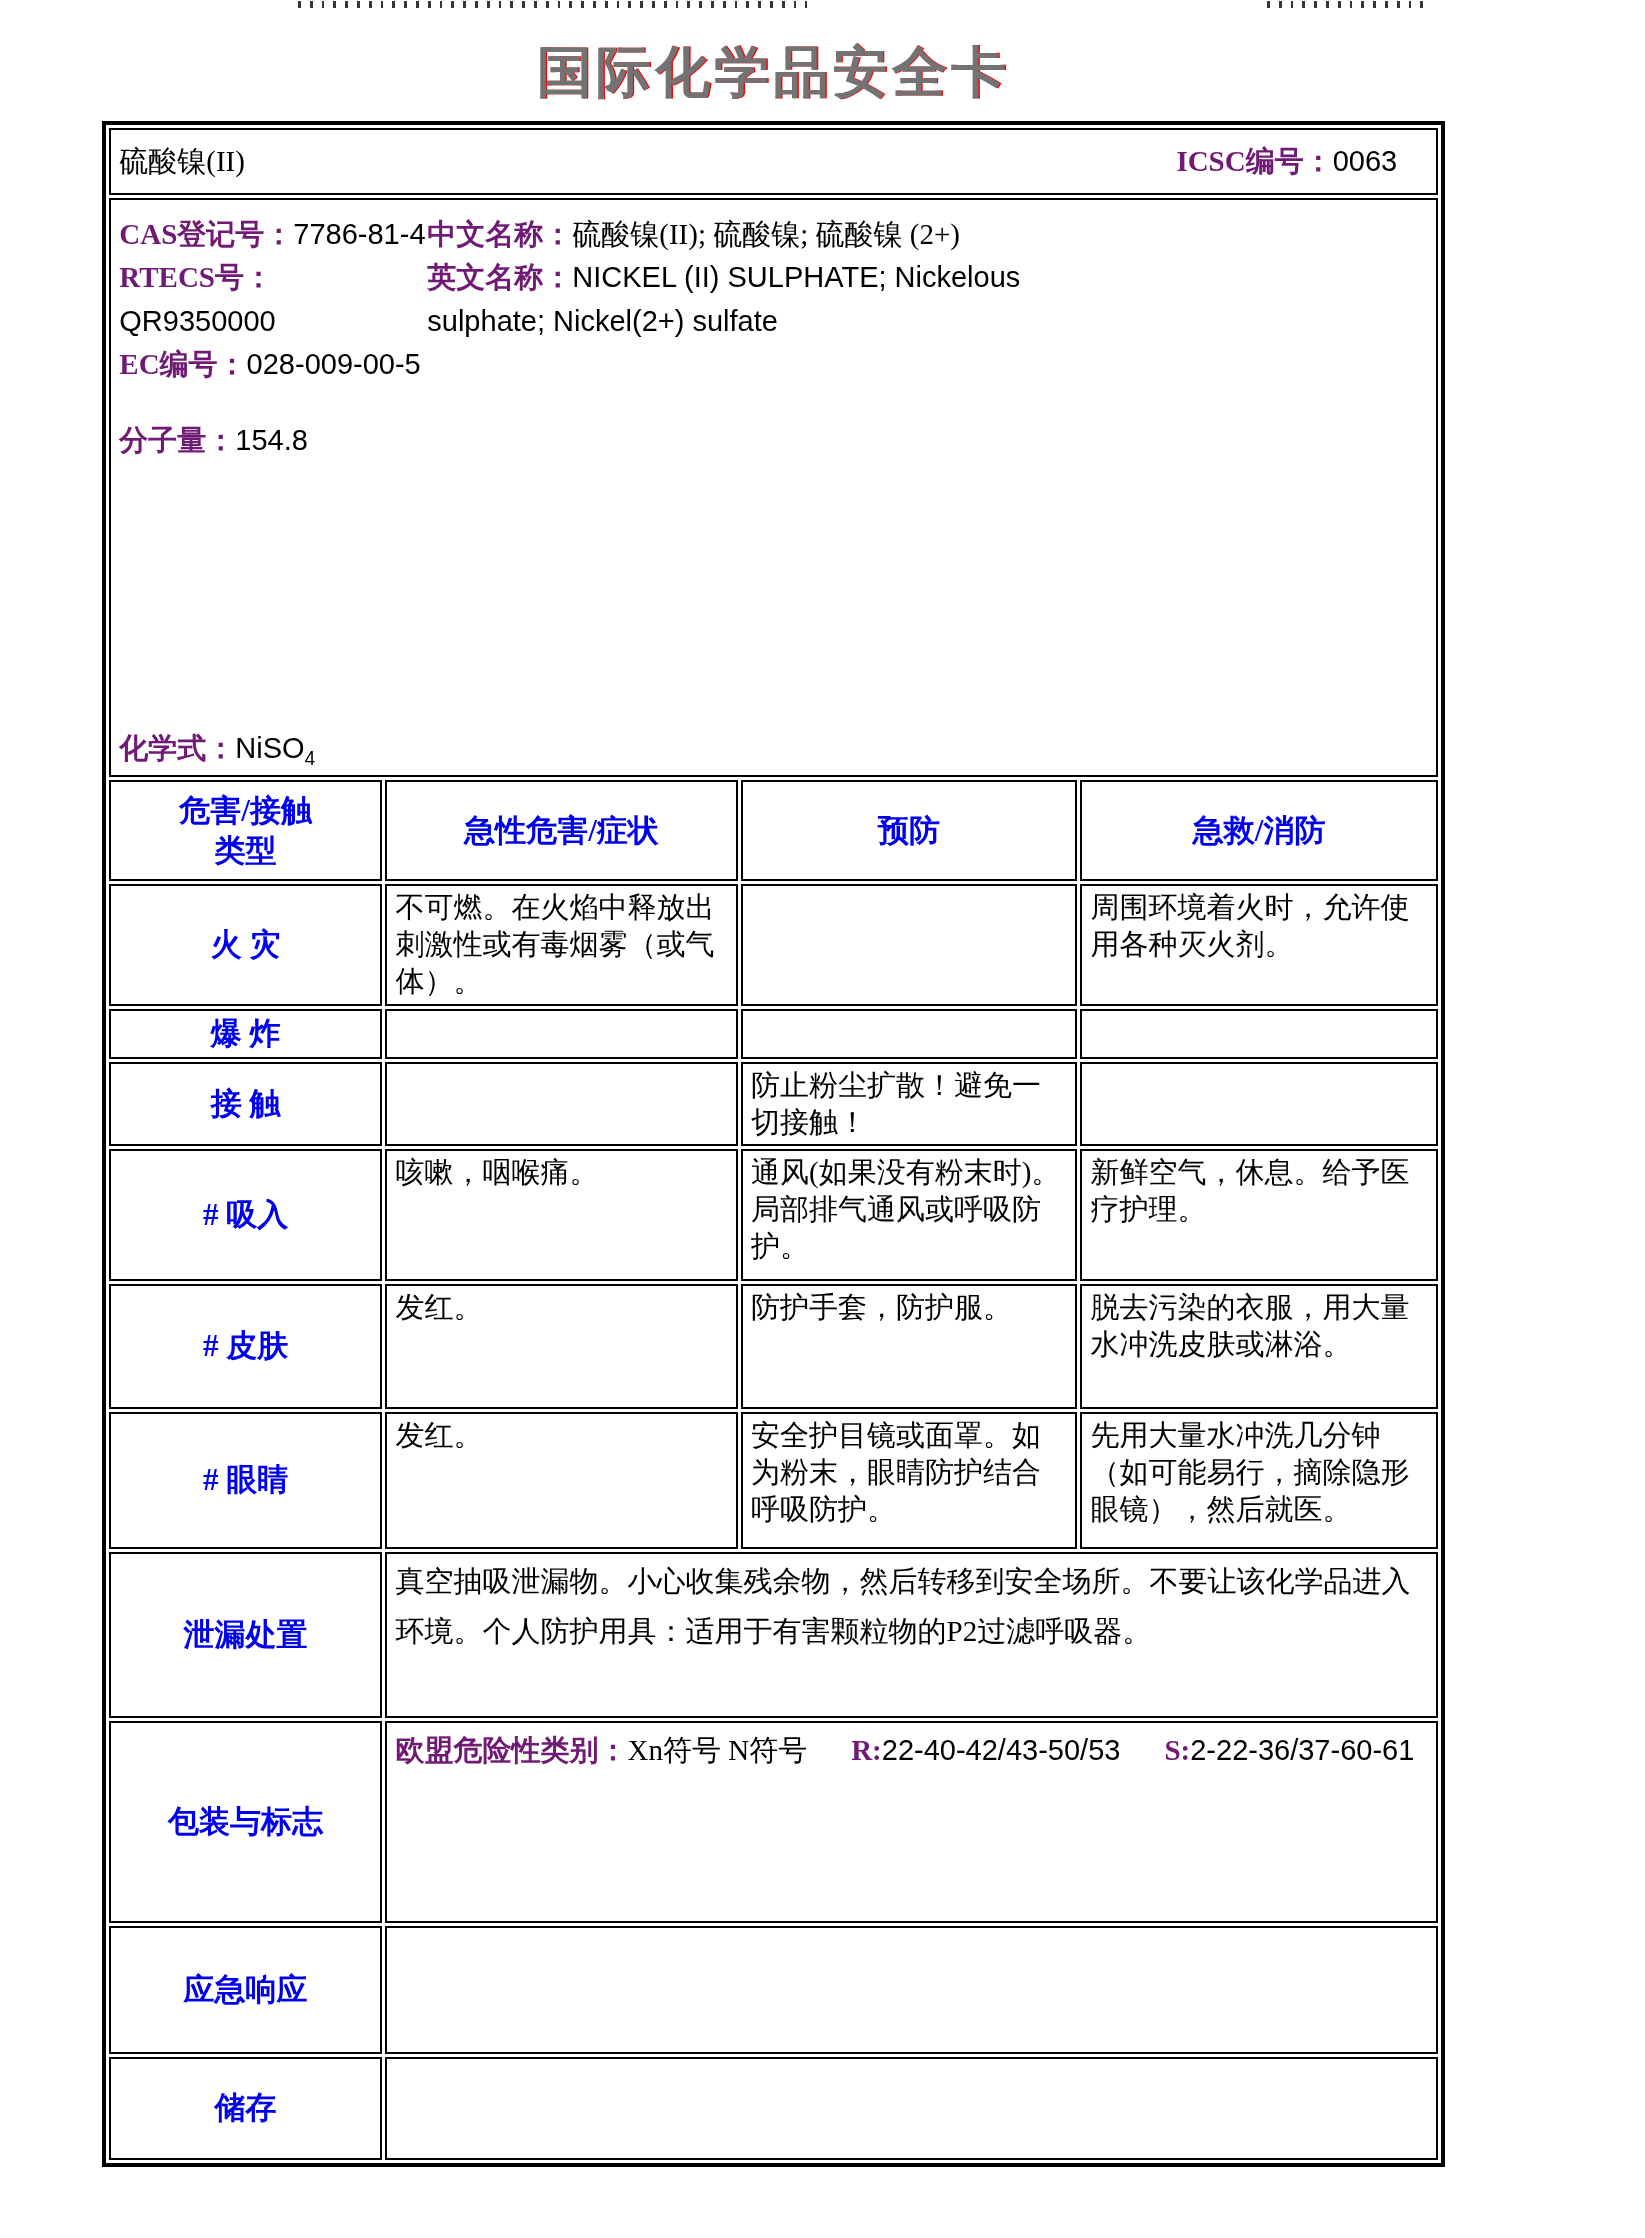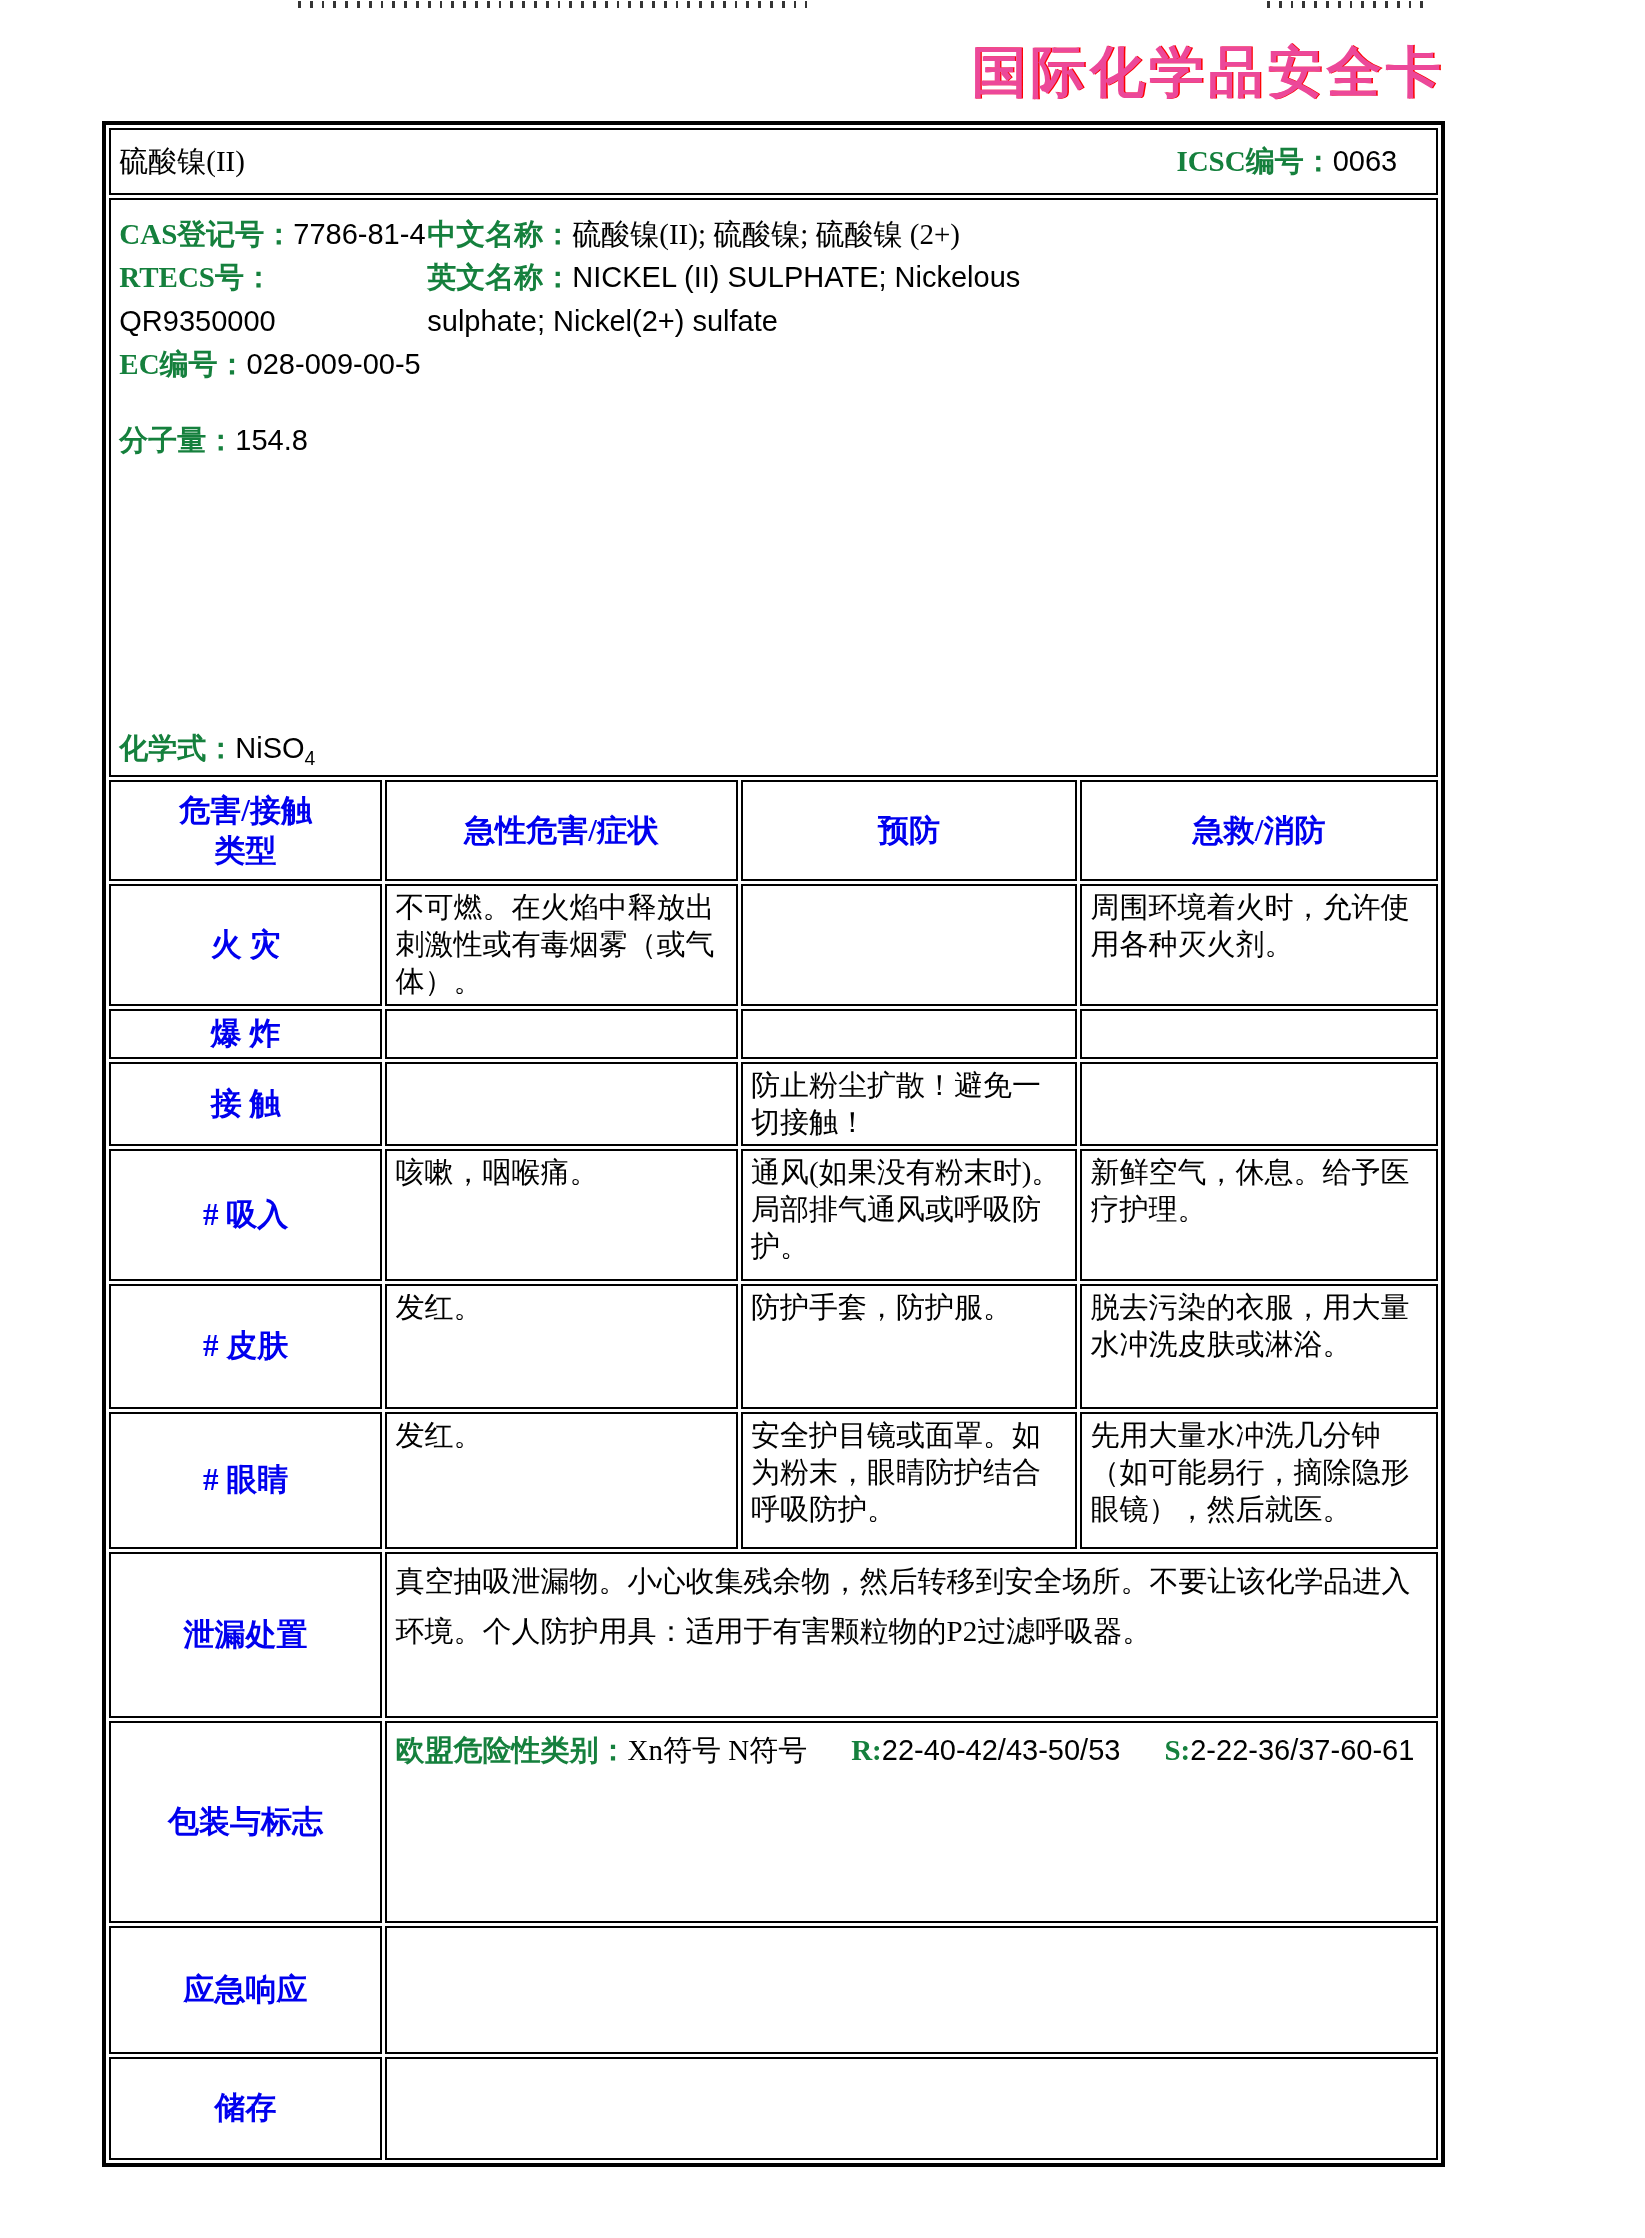--- a/index.html
+++ b/index.html
@@ -6,31 +6,31 @@
   .page{position:relative;width:1645px;height:2239px;background:#ffffff;overflow:hidden;
         font-family:"Liberation Serif","DejaVu Serif",serif;color:#000;}
   
   .clip-frag{position:absolute;top:1.4px;height:6.2px;
              background:repeating-linear-gradient(90deg,#111 0 2.8px,transparent 2.8px 11.8px);
              opacity:.85;}
   .frag-left{left:298px;width:509px;}
   .frag-right{left:1267px;width:163px;}
 
   .content{position:absolute;left:102px;top:40px;width:1343px;}
-  .title{width:100%;text-align:right;font-size:55px;font-weight:bold;color:#ec4899;
+  .title{width:100%;text-align:center;font-size:55px;font-weight:bold;color:#737373;
          letter-spacing:4.2px;text-shadow:1.4px 0 0 #ff0000;line-height:1.2;}
 
   table.card{width:1343px;margin-top:15.2px;border:4.2px solid #000;border-spacing:3.5px;
              border-collapse:separate;table-layout:fixed;background:#fff;}
   td{border:2.1px solid #000;padding:2.8px 8.3px;font-size:29px;line-height:1.28;
      vertical-align:top;background:#fff;}
   .label-cell{color:#0000EE;font-weight:bold;text-align:center;vertical-align:middle;
               font-size:31px;line-height:1.3;}
   .hdr{white-space:pre-line;}
-  .blue{color:#15803d;font-weight:bold;}
+  .blue{color:#701a75;font-weight:bold;}
   .mono{font-family:Liberation Sans, sans-serif;}
   .loose{line-height:1.72;}
   .gap-left{margin-left:44px;}
 
   .r1{display:flex;justify-content:space-between;align-items:center;height:100%;
       padding-right:30.5px;}
   .row2-top{display:flex;align-items:flex-start;padding-top:9.7px;}
   .ids-left{width:308px;flex:0 0 308px;}
   .ids-right{width:700px;flex:0 0 700px;}
   .idline{line-height:1.5;}

